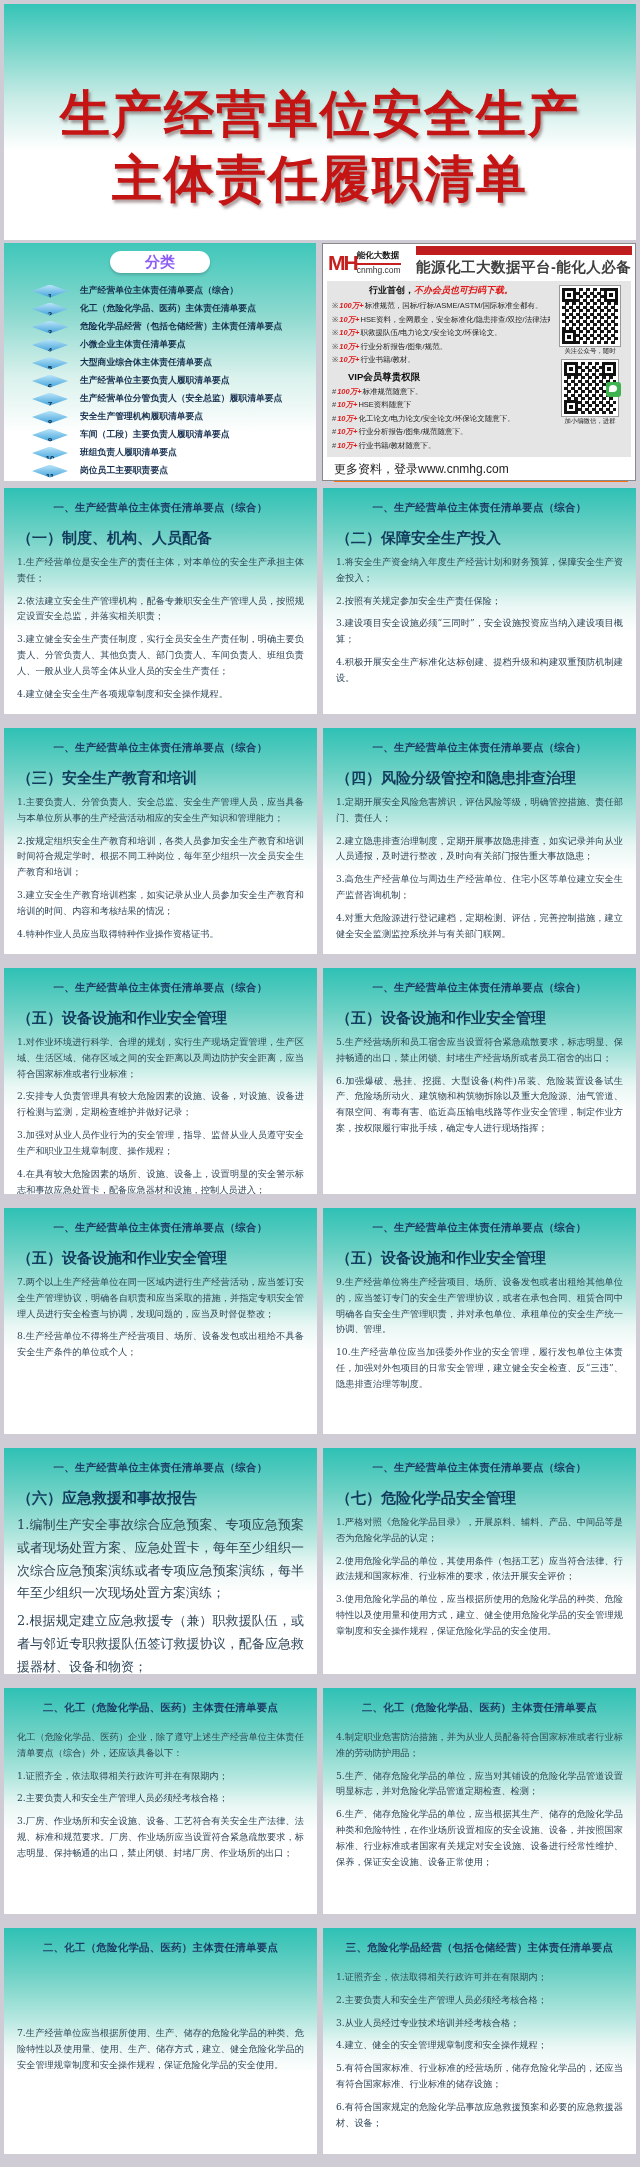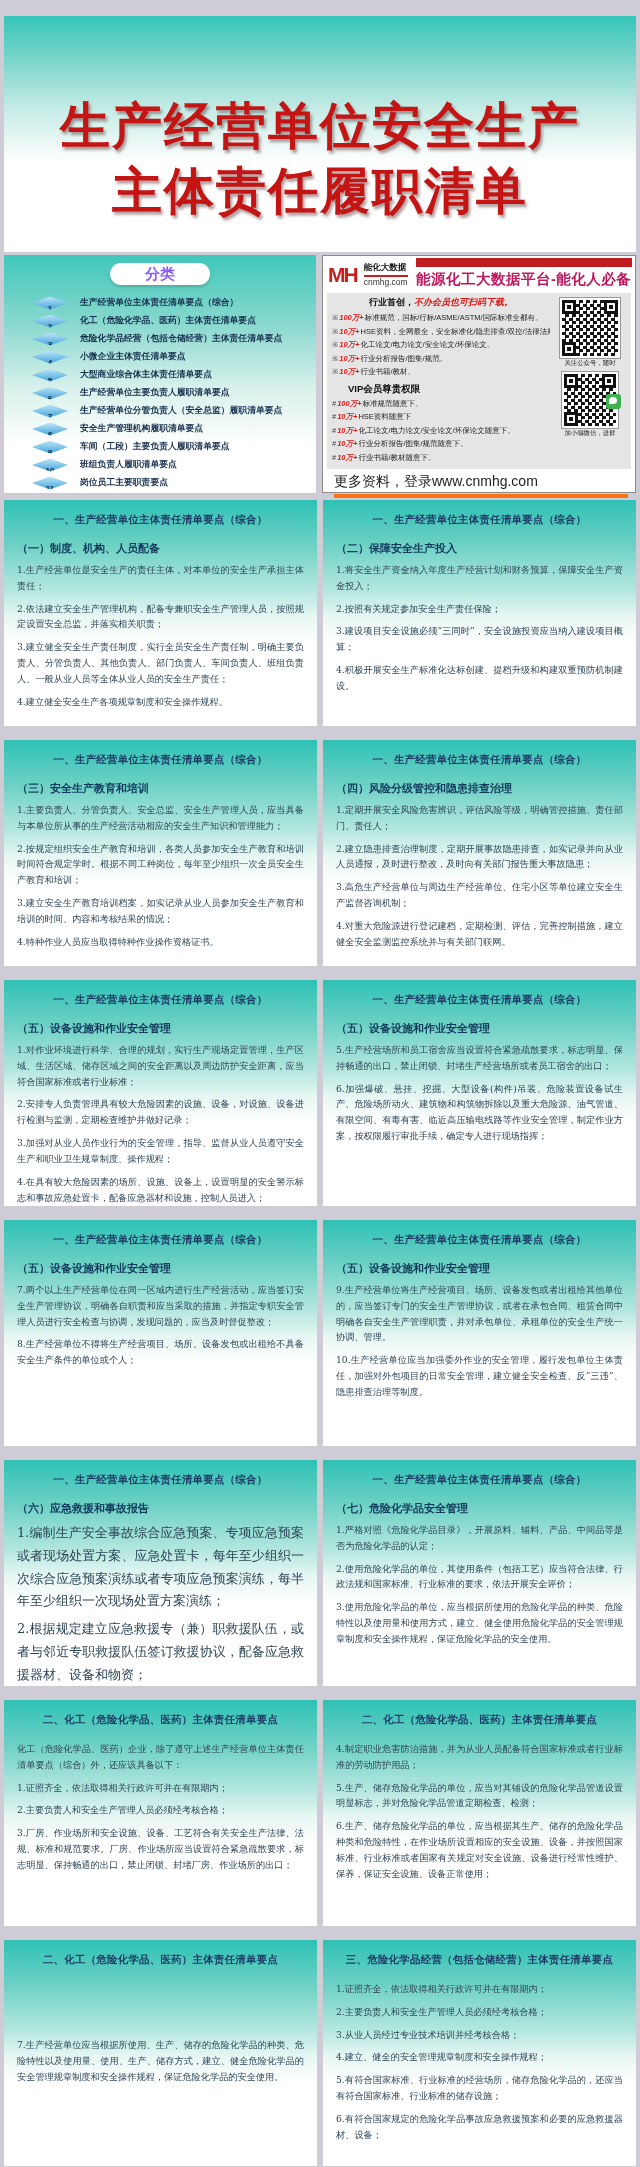--- a/index.html
+++ b/index.html
@@ -5,21 +5,21 @@
   :root{
     --teal_top:#35c4b8; --title_red:#c41414; --navy:#1c3a66; --body_text:#2d4557;
     --banner_red:#c01d20; --ad_red:#e01818; --diamond_blue:#51abdf;
   }
   *{box-sizing:border-box;}
   html,body{margin:0;padding:0;}
   body{
     width:640px;height:2167px;background:#cfccd5;
     font-family:"Liberation Sans",sans-serif;overflow:hidden;
   }
-  .page{width:632px;margin:0 auto;padding-top:16px;}
+  .page{width:632px;margin:0 auto;padding-top:4px;}
 
   
   .hero{
     height:236px;text-align:center;padding-top:78px;
     background:linear-gradient(180deg,var(--teal_top) 0%,#7fd7cc 20%,#c8ece6 40%,#ffffff 62%,#ffffff 100%);
   }
   .hero h1{
     margin:0;font-size:50px;line-height:1.3;font-weight:bold;letter-spacing:2px;
     color:var(--title_red);text-shadow:2px 3px 3px rgba(90,60,60,.5);
   }
@@ -44,29 +44,29 @@
   }
   .diamond .num{font-style:normal;font-size:8px;font-weight:bold;color:#0d2b46;line-height:13px;}
   .class-item .label{
     margin-left:12px;font-size:8.8px;font-weight:bold;color:#16304f;
     font-family:"DejaVu Serif",serif;white-space:nowrap;
   }
 
   
   .ad{width:314px;flex:0 0 314px;background:#fff;border:1px solid #8a8a8a;padding:2px 3px 0;}
   .ad-top{display:flex;height:33px;}
-  .ad-logo-box{width:90px;flex:0 0 90px;display:flex;align-items:center;gap:7px;padding-left:2px;}
+  .ad-logo-box{width:90px;flex:0 0 90px;display:flex;align-items:center;gap:0;padding-left:2px;}
   .logo-mark{
     font-size:21px;font-weight:900;color:#c5201e;letter-spacing:-2px;line-height:1;
   }
   .logo-name{font-size:8.5px;font-weight:bold;color:#111;border-bottom:2px solid #c5201e;padding-bottom:1px;}
   .logo-domain{font-size:8.5px;color:#333;}
   .ad-banner{flex:1;overflow:hidden;}
   .ad-banner-bar{height:9px;background:var(--banner_red);}
-  .ad-banner-text{font-size:14.5px;font-weight:bold;color:#be185d;white-space:nowrap;margin-top:3px;letter-spacing:.5px;}
+  .ad-banner-text{font-size:14.5px;font-weight:bold;color:#404040;white-space:nowrap;margin-top:3px;letter-spacing:.5px;}
   .ad-body{display:flex;background:#e5e5e5;margin:2px 1px;padding:3px 1px 3px 5px;height:176px;}
   .ad-col-text{flex:1;overflow:hidden;}
   .ad-intro{margin:0 0 2px;font-size:9px;font-weight:bold;color:#111;text-align:center;white-space:nowrap;}
   .ad-intro .red{color:var(--ad_red);font-style:italic;}
   ul.feat-list{list-style:none;margin:0;padding:0;}
   .feat{font-size:7.5px;color:#222;line-height:1.8;white-space:nowrap;}
   .feat .pfx{color:#444;margin-right:1px;}
   .feat .fnum{color:var(--ad_red);font-weight:bold;font-style:italic;margin-right:1px;}
   .vip-header{margin:4px 0 1px 16px;font-size:9.5px;font-weight:bold;color:#111;}
   .vip-footer{margin:1px 0 0;font-size:7.3px;color:#333;white-space:nowrap;}
@@ -77,36 +77,36 @@
     background-size:7px 7px;border:2px solid #fff;outline:1px solid #9a9a9a;
   }
   .qr.qr2{width:56px;height:56px;margin-top:4px;}
   .finder{position:absolute;width:14px;height:14px;border:3px solid #111;background:#fff;}
   .finder::after{content:"";position:absolute;inset:2px;background:#111;}
   .f1{top:0;left:0}.f2{top:0;right:0}.f3{bottom:0;left:0}
   .wx-badge{position:absolute;right:-5px;top:20px;width:15px;height:15px;background:#3eb34f;border-radius:3px;}
   .wx-badge::after{content:"";position:absolute;inset:3px 4px 5px 3px;background:#fff;border-radius:50% 50% 50% 0;}
   .qr-caption{font-size:6.4px;color:#222;white-space:nowrap;overflow:hidden;}
   .ad-footer{
-    margin:4px 4px 0 8px;font-size:14px;color:#222;
-    border-bottom:4px solid #f97316;padding-bottom:3px;cursor:pointer;
+    margin:4px 4px 0 8px;font-size:12px;color:#222;
+    border-bottom:1px solid #f97316;padding-bottom:3px;cursor:pointer;
   }
 
   
   #cards{display:grid;grid-template-columns:313px 313px;gap:14px 6px;margin-top:7px;}
   .card{
     height:226px;overflow:hidden;padding:13px 13px 0;
     background:linear-gradient(180deg,#2fc1b5 0%,#6ed1c5 20%,#b4e7df 40%,#e9f7f4 52%,#ffffff 64%,#ffffff 100%);
   }
   .card-header{
     margin:0 0 14px;text-align:center;font-size:10.4px;font-weight:bold;
     color:var(--navy);letter-spacing:.3px;white-space:nowrap;
   }
   .card-subtitle{
-    margin:0 0 6px;font-size:11px;font-weight:bold;color:#123c5e;
+    margin:0 0 6px;font-size:15px;font-weight:bold;color:#123c5e;
     font-family:"DejaVu Serif",serif;
   }
   .card-intro,.card-item{
     font-family:"DejaVu Serif",serif;font-size:9.2px;color:var(--body_text);
     line-height:1.72;margin:0 0 7px;text-align:justify;
   }
   
   #cards .card:nth-child(9) .card-item{font-size:13px;line-height:1.75;margin-bottom:5px;}
   
   #cards .card:nth-child(13) .card-items{padding-top:56px;}
@@ -184,21 +184,21 @@
           <div class="ad-banner-bar"></div>
           <div class="ad-banner-text">能源化工大数据平台-能化人必备</div>
         </div>
       </div>
       <div class="ad-body">
         <div class="ad-col-text">
           <p class="ad-intro"><b>行业首创，</b><span class="red">不办会员也可扫码下载。</span></p>
           <ul class="feat-list" id="feat-list">
               <li class="feat"><span class="pfx">※</span><em class="fnum">100万+</em><span class="ftext">标准规范，国标/行标/ASME/ASTM/国际标准全都有。</span></li>
               <li class="feat"><span class="pfx">※</span><em class="fnum">10万+</em><span class="ftext">HSE资料，全网最全，安全标准化/隐患排查/双控/法律法规。</span></li>
-              <li class="feat"><span class="pfx">※</span><em class="fnum">10万+</em><span class="ftext">化工论文/电力论文/安全论文/环保论文。</span></li>
+              <li class="feat"><span class="pfx">※</span><em class="fnum">10万+</em><span class="ftext">职救援队伍/电力论文/安全论文/环保论文。</span></li>
               <li class="feat"><span class="pfx">※</span><em class="fnum">10万+</em><span class="ftext">行业分析报告/图集/规范。</span></li>
               <li class="feat"><span class="pfx">※</span><em class="fnum">10万+</em><span class="ftext">行业书籍/教材。</span></li>
             </ul>
           <p class="vip-header">VIP会员尊贵权限</p>
           <ul class="feat-list" id="vip-list">
               <li class="feat"><span class="pfx">#</span><em class="fnum">100万+</em><span class="ftext">标准规范随意下。</span></li>
               <li class="feat"><span class="pfx">#</span><em class="fnum">10万+</em><span class="ftext">HSE资料随意下</span></li>
               <li class="feat"><span class="pfx">#</span><em class="fnum">10万+</em><span class="ftext">化工论文/电力论文/安全论文/环保论文随意下。</span></li>
               <li class="feat"><span class="pfx">#</span><em class="fnum">10万+</em><span class="ftext">行业分析报告/图集/规范随意下。</span></li>
               <li class="feat"><span class="pfx">#</span><em class="fnum">10万+</em><span class="ftext">行业书籍/教材随意下。</span></li>

